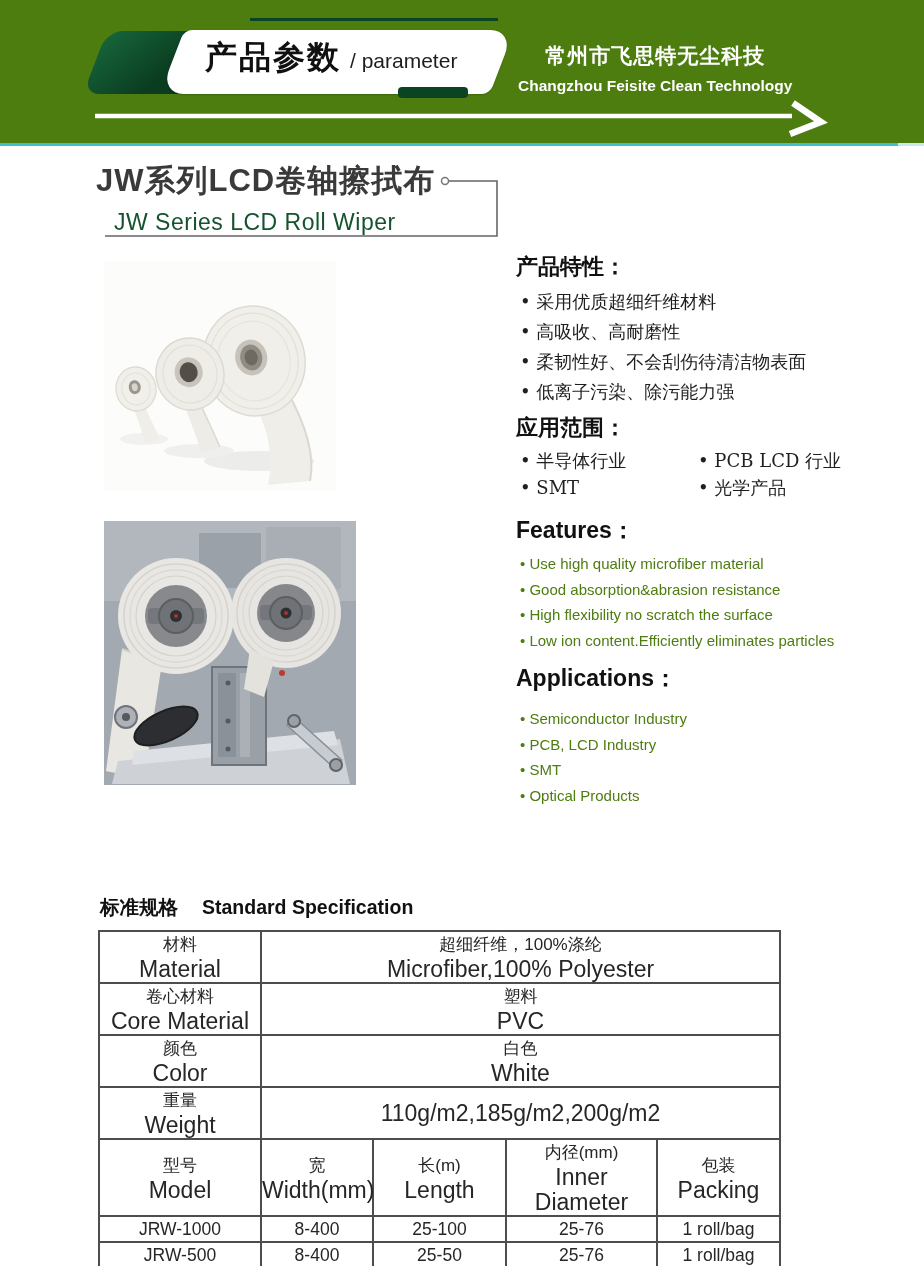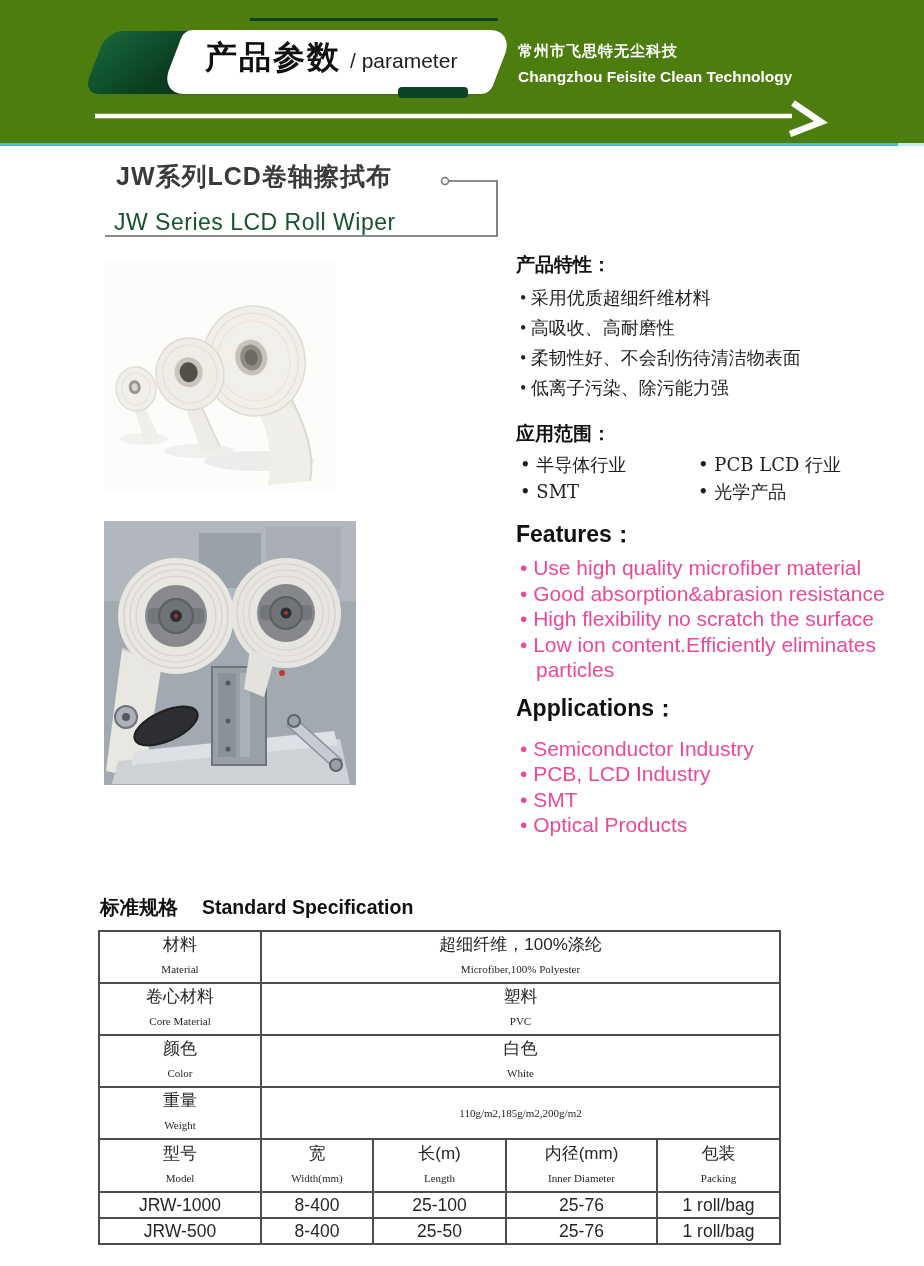--- a/index.html
+++ b/index.html
@@ -15,60 +15,60 @@
               background:linear-gradient(130deg,#17663b 0%,#0a3c20 75%);
               border-radius:16px 4px 4px 16px;transform:skewX(-21deg);}
   .badge-white{position:absolute;left:172px;top:30px;width:330px;height:64px;background:#ffffff;
                border-radius:8px 24px 8px 24px;transform:skewX(-21deg);
                box-shadow:0 1px 2px rgba(0,0,0,.18);}
   .accent-pill{position:absolute;left:398px;top:87px;width:70px;height:11px;background:#0b4423;border-radius:4px;}
   .badge-text{position:absolute;left:205px;top:36px;display:flex;align-items:baseline;gap:9px;white-space:nowrap;}
   .badge-zh{font-size:32px;font-weight:bold;color:#101010;letter-spacing:2px;}
   .badge-en{font-size:21px;color:#1d1d1d;}
   .company{position:absolute;left:518px;top:42px;color:#ffffff;white-space:nowrap;}
-  .company-zh{font-size:15px;font-weight:bold;letter-spacing:1px;}
+  .company-zh{font-size:21px;font-weight:bold;letter-spacing:1px;text-align:center;}
   .company-en{font-size:15.5px;font-weight:bold;margin-top:7px;text-align:center;}
   .header-arrow{position:absolute;left:92px;top:96px;}
 
   
-  .title-zh{position:absolute;left:116px;top:160px;font-size:25px;font-weight:bold;color:#3a3a3a;letter-spacing:1px;}
+  .title-zh{position:absolute;left:96px;top:160px;font-size:31px;font-weight:bold;color:#3a3a3a;letter-spacing:1px;}
   .title-en{position:absolute;left:114px;top:209px;font-size:23px;color:#14532d;letter-spacing:.5px;}
   .title-deco{position:absolute;left:100px;top:172px;}
 
   
   .photo-rolls{position:absolute;left:104px;top:261px;}
   .photo-machine{position:absolute;left:104px;top:521px;}
 
   
   .right-col{position:absolute;left:516px;top:252px;width:404px;}
-  .h-zh{font-size:19px;font-weight:bold;color:#111;margin:0;}
-  .h-zh.apps{margin-top:18px;}
+  .h-zh{font-size:22px;font-weight:bold;color:#111;margin:0;}
+  .h-zh.apps{margin-top:6px;}
   .h-en{font-size:23px;font-weight:bold;color:#111;margin:14px 0 0 0;font-family:"Liberation Sans",sans-serif;}
   .h-en-big{font-size:23px;font-weight:bold;color:#111;margin:10px 0 0 0;}
   ul.blist{list-style:none;margin:5px 0 0 0;padding:0 0 0 4px;}
   ul.blist li{padding-left:16px;text-indent:-16px;}
   ul.blist li::before{content:"\2022\00a0";}
   .list-zh{font-family:"DejaVu Serif",serif;font-size:18px;color:#1f1f1f;}
-  .list-zh li{line-height:30px;font-family:Liberation Serif, serif;}
+  .list-zh li{line-height:30px;}
   .apps-grid{display:grid;grid-template-columns:178px 1fr;margin:4px 0 0 0;padding:0 0 0 4px;
              font-family:"DejaVu Serif",serif;font-size:18px;color:#1f1f1f;}
   .apps-grid span{line-height:27px;padding-left:16px;text-indent:-16px;}
   .apps-grid span::before{content:"\2022\00a0";}
-  .list-en{font-size:21px;color:#ec4899;}
+  .list-en{font-size:15px;color:#4d7c0f;}
   .list-en li{line-height:25.5px;}
   .list-en.apps2{margin-top:12px;}
 
   
   .spec-heading{position:absolute;left:100px;top:894px;white-space:nowrap;}
   .spec-heading .zh{font-size:19.5px;font-weight:bold;color:#111;}
   .spec-heading .en{font-size:19.5px;font-weight:bold;color:#111;margin-left:24px;}
   .spec-table{position:absolute;left:98px;top:930px;width:681px;border-collapse:collapse;table-layout:fixed;}
   .spec-table td{border:2px solid #4d4d4d;text-align:center;vertical-align:middle;padding:0;color:#262626;}
   .spec-table .zh{font-size:17px;line-height:25px;}
-  .spec-table .en{font-size:11px;line-height:25px;font-family:Liberation Serif, serif;}
+  .spec-table .en{font-size:23px;line-height:25px;font-family:Liberation Sans, sans-serif;}
   tr.r-prop td{height:50px;}
   tr.r-weight td{height:46px;}
   tr.r-mhead td{height:51px;}
   tr.r-data td{height:24px;font-size:17.5px;}
 </style>
 </head>
 <body>
 
 <div class="page">
 

